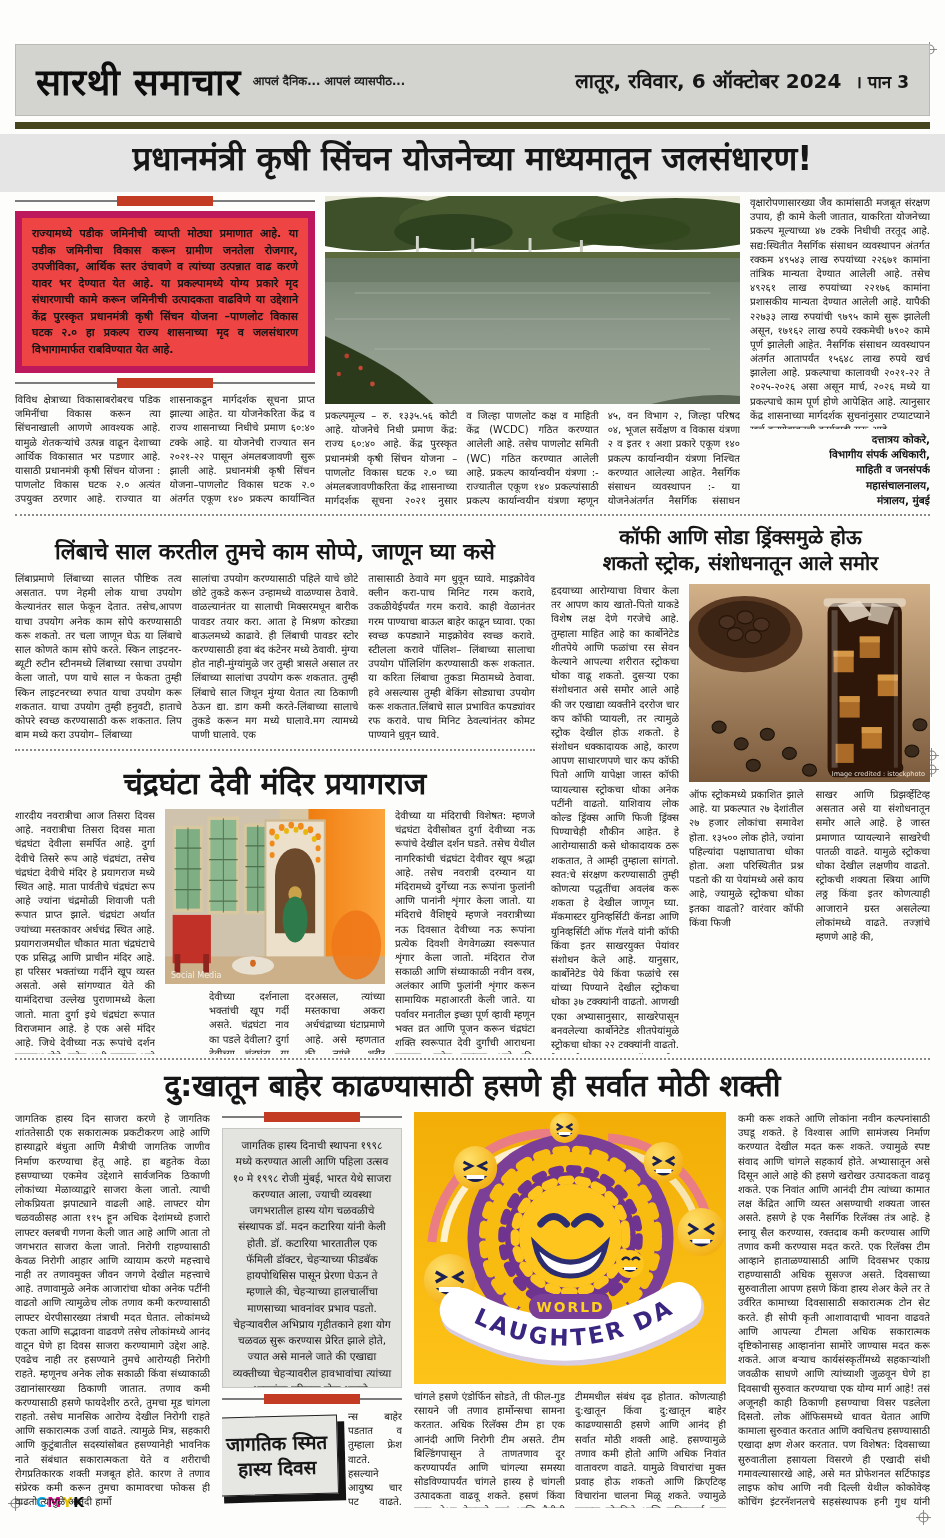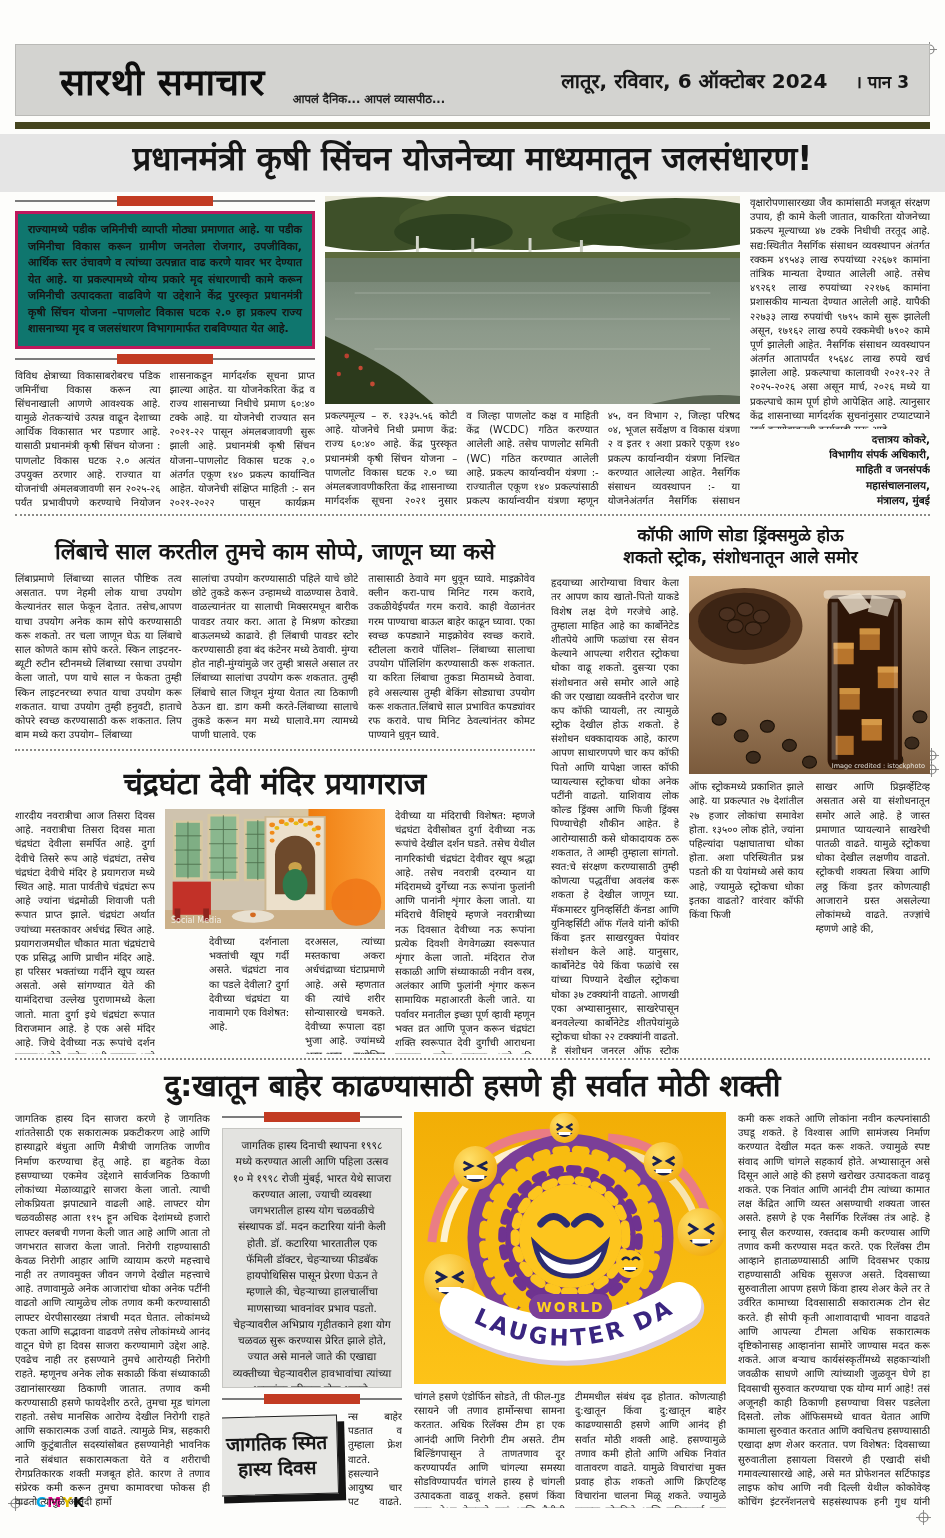--- a/index.html
+++ b/index.html
@@ -12,63 +12,63 @@
   
   .regmark{position:absolute;width:15px;height:15px;opacity:.75;}
   .cmyk{position:absolute;font-weight:bold;font-size:14px;letter-spacing:1px;font-family:"DejaVu Sans",sans-serif;}
   .cmyk .c{color:#00aeef}.cmyk .m{color:#ec008c}.cmyk .y{color:#e8c400}.cmyk .k{color:#111}
   
   .masthead{
     position:absolute;left:15px;right:15px;top:44px;height:72px;
     background:#d3d3d0;border:1px solid #b9b9b6;box-sizing:border-box;
     display:flex;align-items:center;justify-content:space-between;padding:0 20px;
   }
-  .mast-left{display:flex;align-items:flex-end;gap:28px;margin-left:24px;}
+  .mast-left{display:flex;align-items:center;gap:12px;}
   .mast-title{font-family:"DejaVu Serif",serif;font-weight:bold;font-size:37px;letter-spacing:.5px;color:#0d0d0d;}
   .mast-tagline{font-size:11.5px;font-weight:bold;color:#222;}
-  .mast-right{display:flex;align-items:baseline;gap:28px;}
+  .mast-right{display:flex;align-items:baseline;gap:14px;}
   .mast-date{font-size:20px;font-weight:bold;}
   .mast-page{font-size:17px;font-weight:bold;}
   .thick-rule{position:absolute;left:15px;right:15px;top:122px;height:7px;background:#45451f;}
   
   .headline-band{background:#e5e5e5;text-align:center;}
   .h-main{font-weight:bold;line-height:1.15;margin:0;padding:6px 4px 8px;}
   .bodytext{font-size:10px;line-height:1.42;text-align:justify;overflow:hidden;word-break:break-word;}
   .barline{height:10px;position:relative;background:linear-gradient(#7c7c7c,#7c7c7c) center/100% 2px no-repeat;flex:none;}
   .barline::after{content:"";position:absolute;left:50%;top:0;transform:translateX(-50%);width:96px;height:10px;background:#c23b22;}
   .dotted{border-top:2px dotted #8a8a86;height:0;}
   .photo-frame{position:relative;overflow:hidden;}
   .photo-frame svg{display:block;width:100%;height:100%;}
   
   .a1-band{position:absolute;left:0;right:0;top:134px;height:58px;}
   .a1-band .h-main{font-size:33px;}
   .a1-body{position:absolute;left:15px;right:15px;top:196px;height:312px;display:grid;grid-template-columns:300px 415px 1fr;gap:10px;}
   .a1-left{display:flex;flex-direction:column;gap:5px;overflow:hidden;}
-  .lead-box{background:#0f766e;border:3px solid #be185d;padding:8px 10px;font-weight:bold;font-size:11px;line-height:1.5;text-align:justify;overflow:hidden;max-height:150px;}
+  .lead-box{background:#ef4444;border:7px solid #be185d;padding:8px 10px;font-weight:bold;font-size:11px;line-height:1.5;text-align:justify;overflow:hidden;max-height:150px;}
   .a1-twocol{display:grid;grid-template-columns:1fr 1fr;gap:9px;flex:1;overflow:hidden;}
   .a1-mid{display:flex;flex-direction:column;gap:5px;overflow:hidden;}
   .a1-photo{height:208px;flex:none;}
   .a1-under{display:grid;grid-template-columns:repeat(3,1fr);gap:9px;flex:1;overflow:hidden;}
   .a1-right{display:flex;flex-direction:column;overflow:hidden;}
   .a1-right .bodytext{flex:1;}
   .byline{font-weight:bold;font-size:10.5px;text-align:right;white-space:pre-line;line-height:1.45;margin-top:3px;}
   .dot1{position:absolute;left:15px;right:15px;top:514px;}
   
   .row2{position:absolute;left:15px;right:15px;top:524px;height:530px;display:grid;grid-template-columns:520px 1fr;gap:16px;}
   .row2-left{display:flex;flex-direction:column;overflow:hidden;}
   .a2-headline{font-size:22px;font-weight:bold;text-align:center;margin:11px 0 7px;white-space:nowrap;}
   .a2-cols{display:grid;grid-template-columns:repeat(3,1fr);gap:10px;height:168px;overflow:hidden;}
   .row2 .dotted{margin:9px 0;}
   .a4-headline{font-size:30px;font-weight:bold;text-align:center;margin:2px 0 6px;white-space:nowrap;}
   .a4-body{display:grid;grid-template-columns:140px 1fr 140px;gap:10px;flex:1;overflow:hidden;}
   .a4-mid{display:flex;flex-direction:column;gap:6px;overflow:hidden;}
-  .a4-photo{height:120px;flex:none;}
+  .a4-photo{height:175px;flex:none;}
   .a4-under{display:grid;grid-template-columns:1fr 1fr;gap:16px;flex:1;overflow:hidden;margin-left:44px;}
   .a3{display:flex;flex-direction:column;overflow:hidden;}
-  .a3-headline{font-size:17px;font-weight:bold;text-align:center;line-height:1.3;margin:0 0 8px;}
+  .a3-headline{font-size:20px;font-weight:bold;text-align:center;line-height:1.3;margin:0 0 8px;}
   .a3-body{display:grid;grid-template-columns:128px 1fr;gap:10px;flex:1;overflow:hidden;}
   .a3-right{display:flex;flex-direction:column;gap:6px;overflow:hidden;}
   .a3-photo{height:198px;flex:none;}
   .a3-under{display:grid;grid-template-columns:1fr 1fr;gap:12px;flex:1;overflow:hidden;}
   .photo-credit{position:absolute;right:5px;bottom:4px;font-size:6.5px;color:#f5f5f0;opacity:.9;}
   .photo-credit.left{left:6px;right:auto;font-size:8px;}
   .dot2{position:absolute;left:15px;right:15px;top:1058px;}
   
   .a5-headline{position:absolute;left:15px;right:15px;top:1064px;font-size:30px;font-weight:bold;text-align:center;margin:0;white-space:nowrap;}
   .a5-body{position:absolute;left:15px;right:15px;top:1112px;height:396px;display:grid;grid-template-columns:195px 180px 312px 1fr;gap:12px;}

